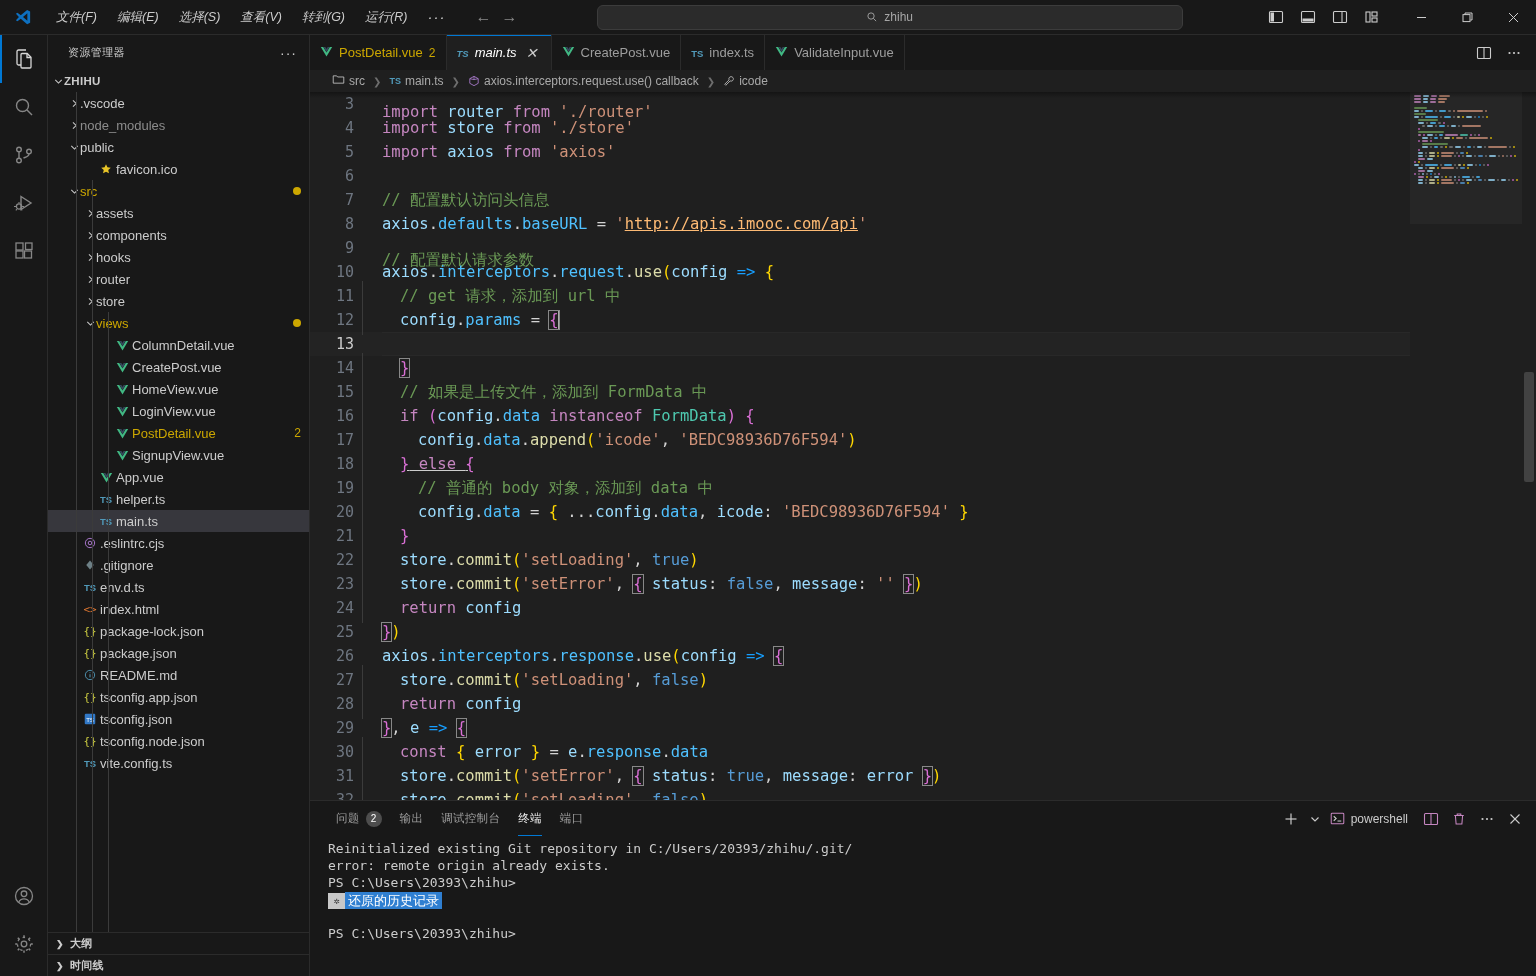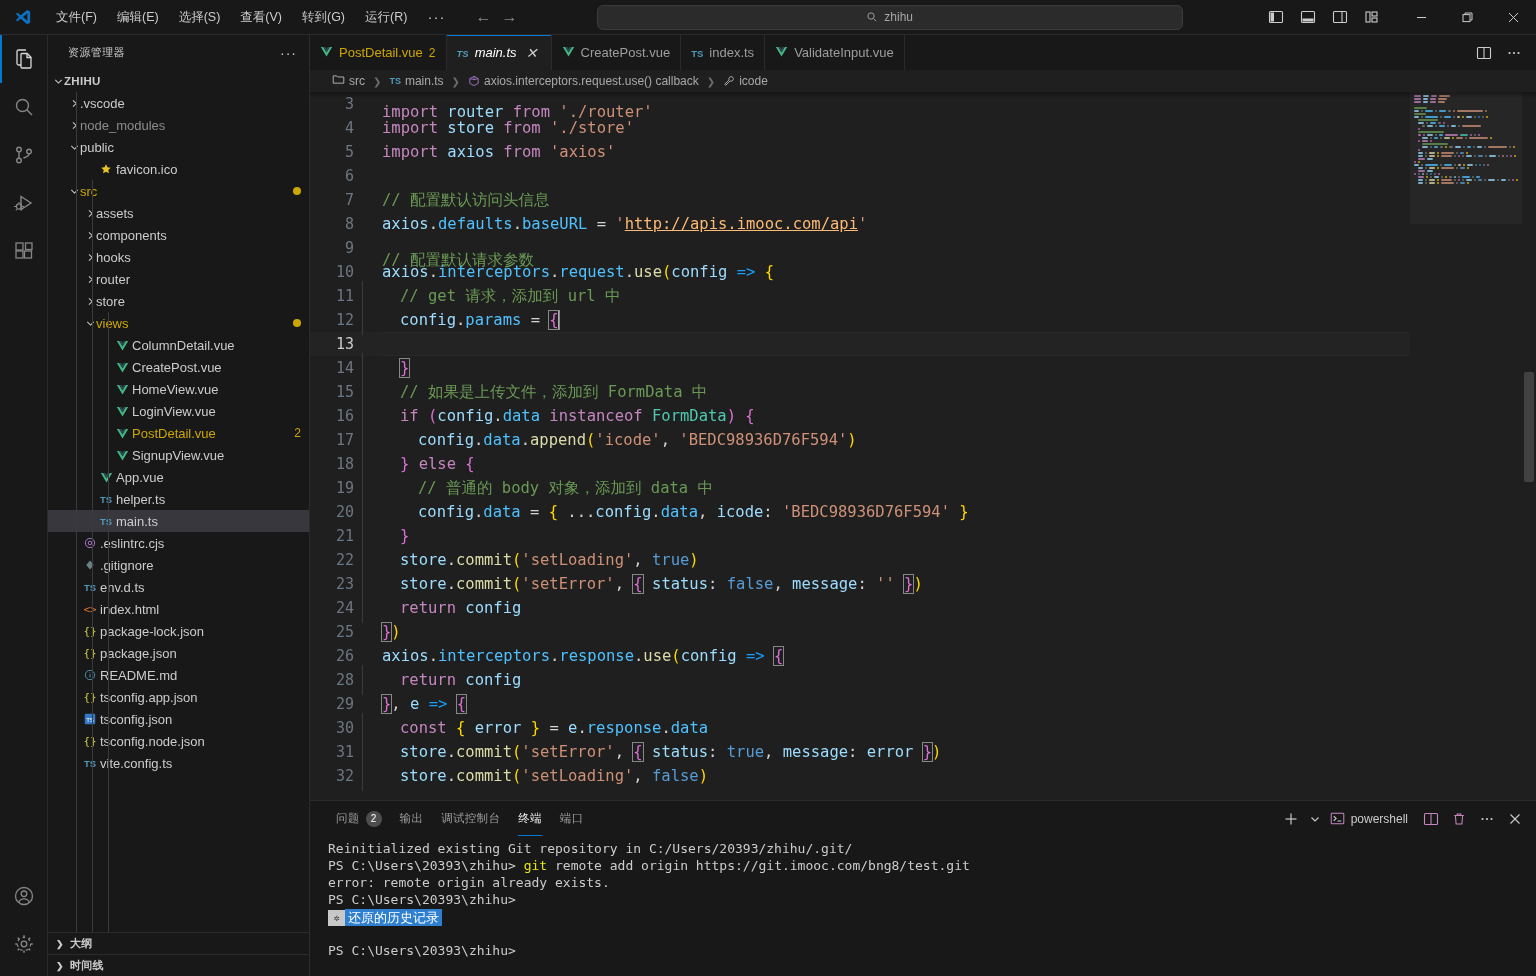--- a/index.html
+++ b/index.html
@@ -13,21 +13,21 @@
   .app { width: 1536px; height: 976px; display: flex; flex-direction: column; }
 
   
   .titlebar {
     height: 35px; min-height: 35px;
     background: #181818;
     display: flex; align-items: center;
     border-bottom: 1px solid #2b2b2b;
   }
   .vscode-logo { width: 46px; display:flex; align-items:center; justify-content:center; }
-  .menu { display: flex; align-items: center; height: 100%; }
+  .menu { display: flex; align-items: center; height: 100%; font-style: italic; }
   .menu-item {
     font-size: 12.5px; color: #cccccc;
     padding: 4px 9px; margin: 0 1px;
     border-radius: 4px; cursor: default; white-space: nowrap;
   }
   .menu-more { font-size: 15px; color:#cccccc; padding: 0 10px; letter-spacing:1px; line-height:10px;}
   .nav-arrows { display:flex; align-items:center; gap: 10px; margin-left: 20px; color:#8a8a8a;}
   .nav-arrows span { font-size:16px; cursor:default; }
   .search-wrap { flex: 1; display:flex; justify-content:center; }
   .search-box {
@@ -722,29 +722,30 @@
             <div class="code-line"><span class="lnum">8</span><span class="ctext" style="padding-left: 10px;"><span class="v">axios</span><span class="o">.</span><span class="p">defaults</span><span class="o">.</span><span class="p">baseURL</span><span class="o"> = </span><span class="s">'</span><span class="lnk">http://apis.imooc.com/api</span><span class="s">'</span></span></div>
             <div class="code-line"><span class="lnum">9</span><span class="ctext" style="padding-left: 10px; margin-top: 24px;"><span class="c">// 配置默认请求参数</span></span></div>
             <div class="code-line"><span class="lnum">10</span><span class="ctext" style="padding-left: 10px;"><span class="v">axios</span><span class="o">.</span><span class="p">interceptors</span><span class="o">.</span><span class="p">request</span><span class="o">.</span><span class="f">use</span><span class="b1">(</span><span class="v">config</span><span class="o"> </span><span class="b3">=&gt;</span><span class="o"> </span><span class="b1">{</span></span></div>
             <div class="code-line"><span class="lnum">11</span><span class="ctext ind" style="padding-left: 28px;"><span class="c">// get 请求，添加到 url 中</span></span></div>
             <div class="code-line"><span class="lnum">12</span><span class="ctext ind" style="padding-left: 28px;"><span class="v">config</span><span class="o">.</span><span class="p">params</span><span class="o"> = </span><span class="b2 brmatch">{</span><span class="cursor"></span></span></div>
             <div class="code-line active-line"><span class="lnum">13</span></div>
             <div class="code-line"><span class="lnum">14</span><span class="ctext ind" style="padding-left: 28px;"><span class="b2 brmatch">}</span></span></div>
             <div class="code-line"><span class="lnum">15</span><span class="ctext ind" style="padding-left: 28px;"><span class="c">// 如果是上传文件，添加到 FormData 中</span></span></div>
             <div class="code-line"><span class="lnum">16</span><span class="ctext ind" style="padding-left: 28px;"><span class="k">if </span><span class="b2">(</span><span class="v">config</span><span class="o">.</span><span class="p">data</span><span class="k"> instanceof </span><span class="ty">FormData</span><span class="b2">)</span><span class="o"> </span><span class="b2">{</span></span></div>
             <div class="code-line"><span class="lnum">17</span><span class="ctext ind" style="padding-left: 46px;"><span class="v">config</span><span class="o">.</span><span class="p">data</span><span class="o">.</span><span class="f">append</span><span class="b1">(</span><span class="s">'icode'</span><span class="o">, </span><span class="s">'BEDC98936D76F594'</span><span class="b1">)</span></span></div>
-            <div class="code-line"><span class="lnum">18</span><span class="ctext ind" style="padding-left: 28px;"><span class="b2">}</span><span class="k"> else </span><span class="b2">{</span></span></div>
+            <div class="code-line"><span class="lnum">18</span><span class="ctext ind" style="padding-left: 28px; text-decoration: underline;"><span class="b2">}</span><span class="k"> else </span><span class="b2">{</span></span></div>
             <div class="code-line"><span class="lnum">19</span><span class="ctext ind" style="padding-left: 46px;"><span class="c">// 普通的 body 对象，添加到 data 中</span></span></div>
             <div class="code-line"><span class="lnum">20</span><span class="ctext ind" style="padding-left: 46px;"><span class="v">config</span><span class="o">.</span><span class="p">data</span><span class="o"> = </span><span class="b1">{</span><span class="o"> ...</span><span class="v">config</span><span class="o">.</span><span class="p">data</span><span class="o">, </span><span class="v">icode</span><span class="o">: </span><span class="s">'BEDC98936D76F594'</span><span class="o"> </span><span class="b1">}</span></span></div>
             <div class="code-line"><span class="lnum">21</span><span class="ctext ind" style="padding-left: 28px;"><span class="b2">}</span></span></div>
             <div class="code-line"><span class="lnum">22</span><span class="ctext ind" style="padding-left: 28px;"><span class="v">store</span><span class="o">.</span><span class="f">commit</span><span class="b1">(</span><span class="s">'setLoading'</span><span class="o">, </span><span class="num">true</span><span class="b1">)</span></span></div>
             <div class="code-line"><span class="lnum">23</span><span class="ctext ind" style="padding-left: 28px;"><span class="v">store</span><span class="o">.</span><span class="f">commit</span><span class="b1">(</span><span class="s">'setError'</span><span class="o">, </span><span class="b2 brmatch">{</span><span class="o"> </span><span class="v">status</span><span class="o">: </span><span class="num">false</span><span class="o">, </span><span class="v">message</span><span class="o">: </span><span class="s">''</span><span class="o"> </span><span class="b2 brmatch">}</span><span class="b1">)</span></span></div>
             <div class="code-line"><span class="lnum">24</span><span class="ctext ind" style="padding-left: 28px;"><span class="k">return </span><span class="v">config</span></span></div>
             <div class="code-line"><span class="lnum">25</span><span class="ctext" style="padding-left: 10px;"><span class="b2 brmatch">}</span><span class="b1">)</span></span></div>
             <div class="code-line"><span class="lnum">26</span><span class="ctext" style="padding-left: 10px;"><span class="v">axios</span><span class="o">.</span><span class="p">interceptors</span><span class="o">.</span><span class="p">response</span><span class="o">.</span><span class="f">use</span><span class="b1">(</span><span class="v">config</span><span class="o"> </span><span class="b3">=&gt;</span><span class="o"> </span><span class="b2 brmatch">{</span></span></div>
+            <div class="code-line"><span class="lnum">27</span><span class="ctext ind" style="padding-left: 28px;"><span class="v">store</span><span class="o">.</span><span class="f">commit</span><span class="b1">(</span><span class="s">'setLoading'</span><span class="o">, </span><span class="num">false</span><span class="b1">)</span></span></div>
             <div class="code-line"><span class="lnum">28</span><span class="ctext ind" style="padding-left: 28px;"><span class="k">return </span><span class="v">config</span></span></div>
             <div class="code-line"><span class="lnum">29</span><span class="ctext" style="padding-left: 10px;"><span class="b2 brmatch">}</span><span class="o">, </span><span class="v">e</span><span class="o"> </span><span class="b3">=&gt;</span><span class="o"> </span><span class="b2 brmatch">{</span></span></div>
             <div class="code-line"><span class="lnum">30</span><span class="ctext ind" style="padding-left: 28px;"><span class="k">const </span><span class="b1">{</span><span class="o"> </span><span class="v">error</span><span class="o"> </span><span class="b1">}</span><span class="o"> = </span><span class="v">e</span><span class="o">.</span><span class="p">response</span><span class="o">.</span><span class="p">data</span></span></div>
             <div class="code-line"><span class="lnum">31</span><span class="ctext ind" style="padding-left: 28px;"><span class="v">store</span><span class="o">.</span><span class="f">commit</span><span class="b1">(</span><span class="s">'setError'</span><span class="o">, </span><span class="b2 brmatch">{</span><span class="o"> </span><span class="v">status</span><span class="o">: </span><span class="num">true</span><span class="o">, </span><span class="v">message</span><span class="o">: </span><span class="v">error</span><span class="o"> </span><span class="b2 brmatch">}</span><span class="b1">)</span></span></div>
             <div class="code-line"><span class="lnum">32</span><span class="ctext ind" style="padding-left: 28px;"><span class="v">store</span><span class="o">.</span><span class="f">commit</span><span class="b1">(</span><span class="s">'setLoading'</span><span class="o">, </span><span class="num">false</span><span class="b1">)</span></span></div>
           </div>
         <div class="minimap">
           <div class="mm-slider"></div>
           <div id="minimap-root" style="position:relative;z-index:1;padding-top:2px;">
               <div class="mm-line" style="padding-left: 4px;">
@@ -1064,21 +1065,20 @@
             <div class="pa">
               <svg width="16" height="16" viewBox="0 0 16 16">
                   <line x1="3.5" y1="3.5" x2="12.5" y2="12.5" stroke="#cccccc" stroke-width="1.1"></line>
                   <line x1="12.5" y1="3.5" x2="3.5" y2="12.5" stroke="#cccccc" stroke-width="1.1"></line>
                 </svg>
             </div>
           </div>
         </div>
         <div class="panel-body" id="terminal-root">
             <div class="tline">Reinitialized existing Git repository in C:/Users/20393/zhihu/.git/</div>
-            <div class="tline"><span>PS C:\Users\20393\zhihu&gt; </span><span class="t-yellow">git</span><span> remote add origin https://git.imooc.com/bng8/test.git</span></div>
             <div class="tline">error: remote origin already exists.</div>
             <div class="tline">PS C:\Users\20393\zhihu&gt;</div>
             <div class="tline"><span class="hist-chip"><span class="hist-icon">✲</span><span class="hist-txt">还原的历史记录</span></span></div>
             <div class="tline"></div>
             <div class="tline">PS C:\Users\20393\zhihu&gt;</div>
           </div>
       </div>
 
     </div>
   </div>

